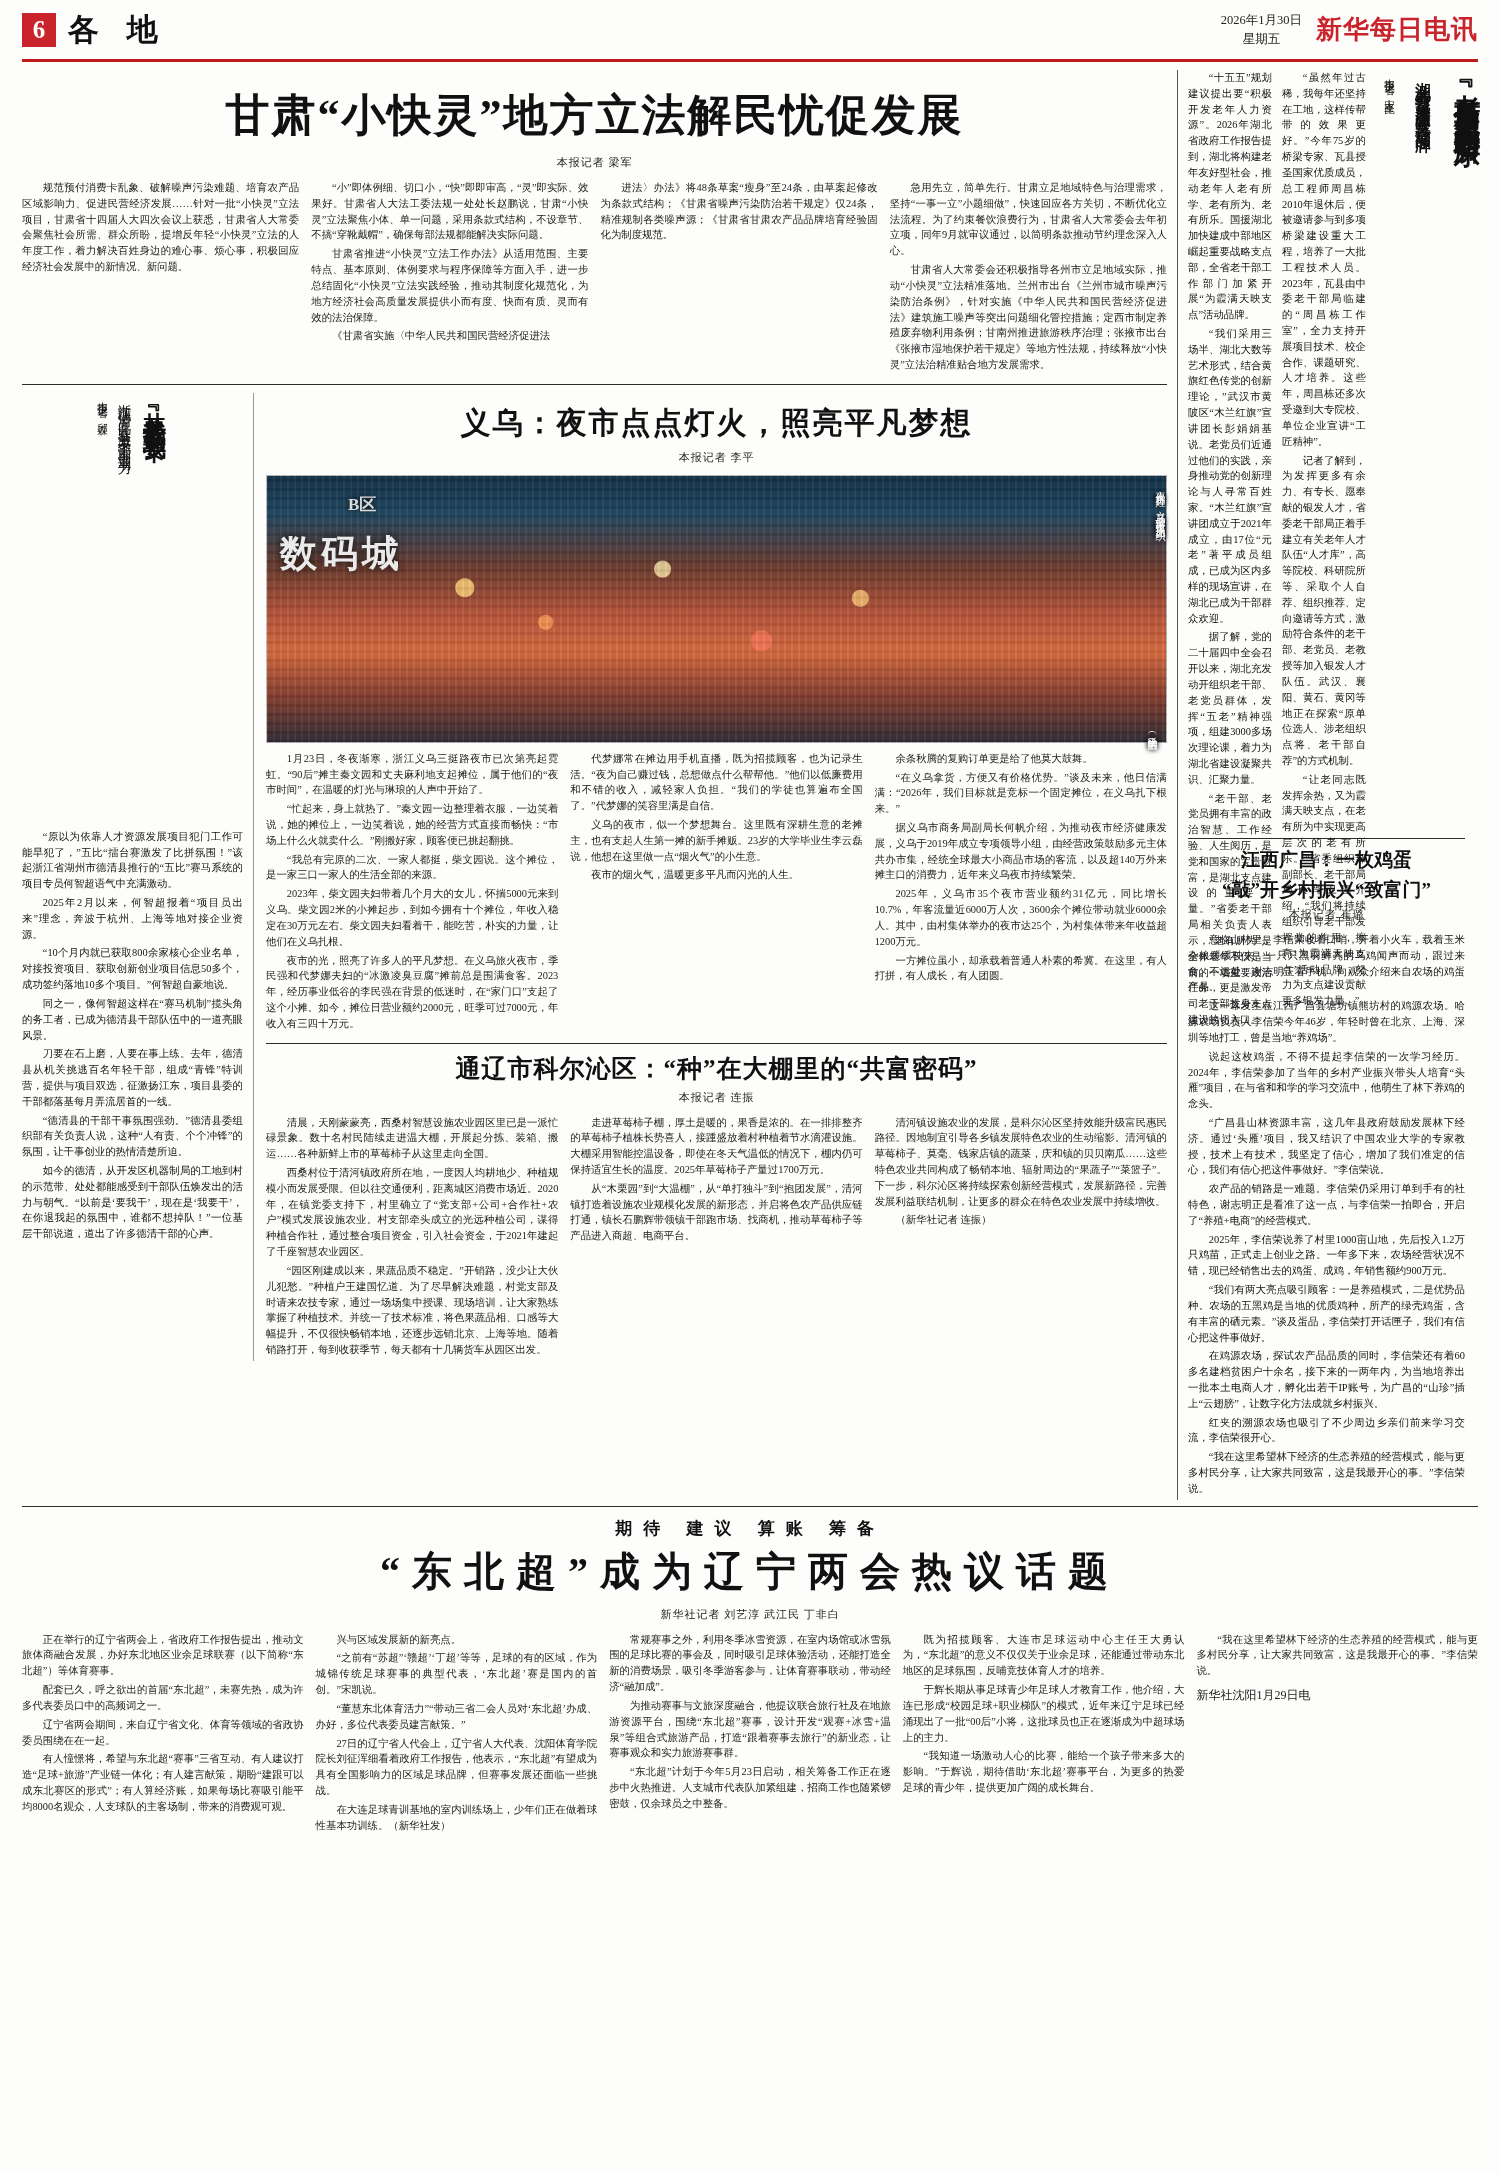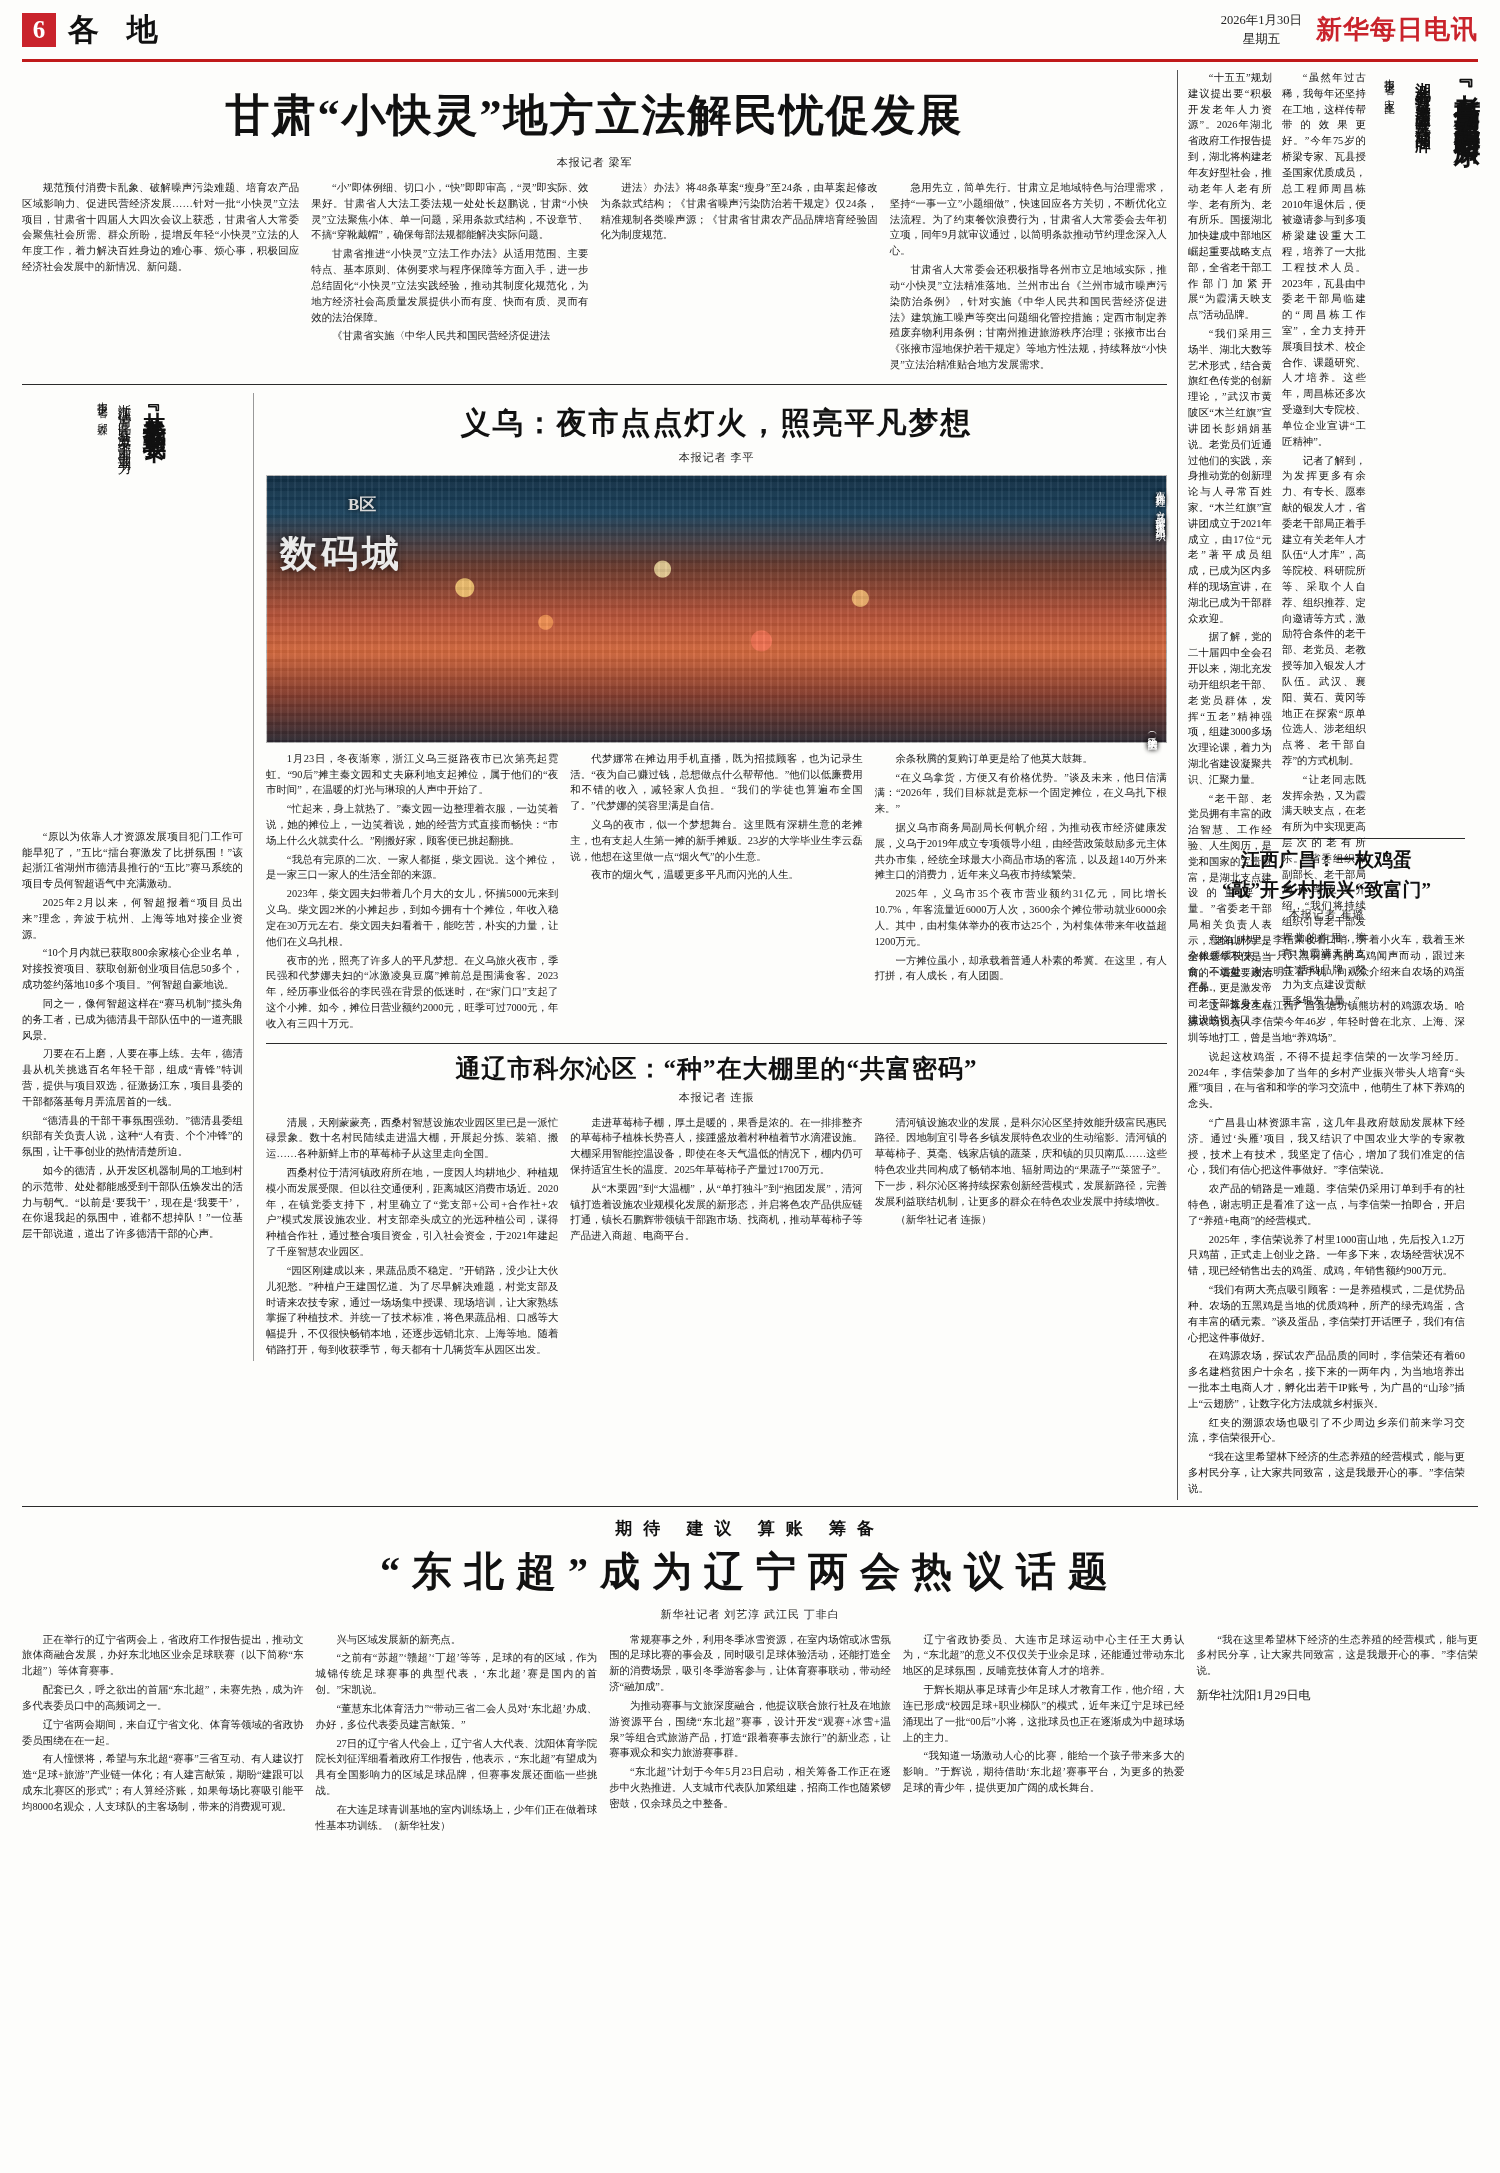--- a/index.html
+++ b/index.html
@@ -310,21 +310,21 @@
         <p>“董慧东北体育活力”“带动三省二会人员对‘东北超’办成、办好，多位代表委员建言献策。”</p>
         <p>27日的辽宁省人代会上，辽宁省人大代表、沈阳体育学院院长刘征浑细看着政府工作报告，他表示，“东北超”有望成为具有全国影响力的区域足球品牌，但赛事发展还面临一些挑战。</p>
         <p>在大连足球青训基地的室内训练场上，少年们正在做着球性基本功训练。（新华社发）</p>
       </div>
       <div class="col-text" style="flex:1;">
         <p>常规赛事之外，利用冬季冰雪资源，在室内场馆或冰雪氛围的足球比赛的事会及，同时吸引足球体验活动，还能打造全新的消费场景，吸引冬季游客参与，让体育赛事联动，带动经济“融加成”。</p>
         <p>为推动赛事与文旅深度融合，他提议联合旅行社及在地旅游资源平台，围绕“东北超”赛事，设计开发“观赛+冰雪+温泉”等组合式旅游产品，打造“跟着赛事去旅行”的新业态，让赛事观众和实力旅游赛事群。</p>
         <p>“东北超”计划于今年5月23日启动，相关筹备工作正在逐步中火热推进。人支城市代表队加紧组建，招商工作也随紧锣密鼓，仅余球员之中整备。</p>
       </div>
       <div class="col-text" style="flex:1;">
-        <p>辽宁省政协委员、大连市足球运动中心主任王大勇认为，“东北超”的意义不仅仅关于业余足球，还能通过带动东北地区的足球氛围，反哺竞技体育人才的培养。</p>
+        <p>既为招揽顾客、大连市足球运动中心主任王大勇认为，“东北超”的意义不仅仅关于业余足球，还能通过带动东北地区的足球氛围，反哺竞技体育人才的培养。</p>
         <p>于辉长期从事足球青少年足球人才教育工作，他介绍，大连已形成“校园足球+职业梯队”的模式，近年来辽宁足球已经涌现出了一批“00后”小将，这批球员也正在逐渐成为中超球场上的主力。</p>
         <p>“我知道一场激动人心的比赛，能给一个孩子带来多大的影响。”于辉说，期待借助‘东北超’赛事平台，为更多的热爱足球的青少年，提供更加广阔的成长舞台。</p>
       </div>
       <div class="col-text" style="flex:1;">
         <p>“我在这里希望林下经济的生态养殖的经营模式，能与更多村民分享，让大家共同致富，这是我最开心的事。”李信荣说。</p>
         <p></p>
         <div class="footer-line">新华社沈阳1月29日电</div>
       </div>
     </div>
   </div>

